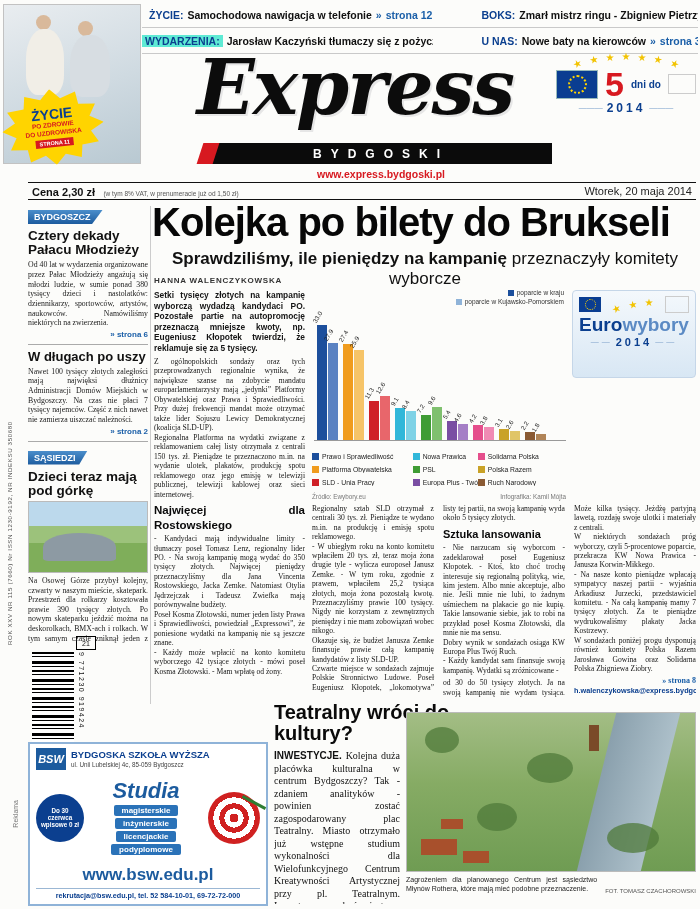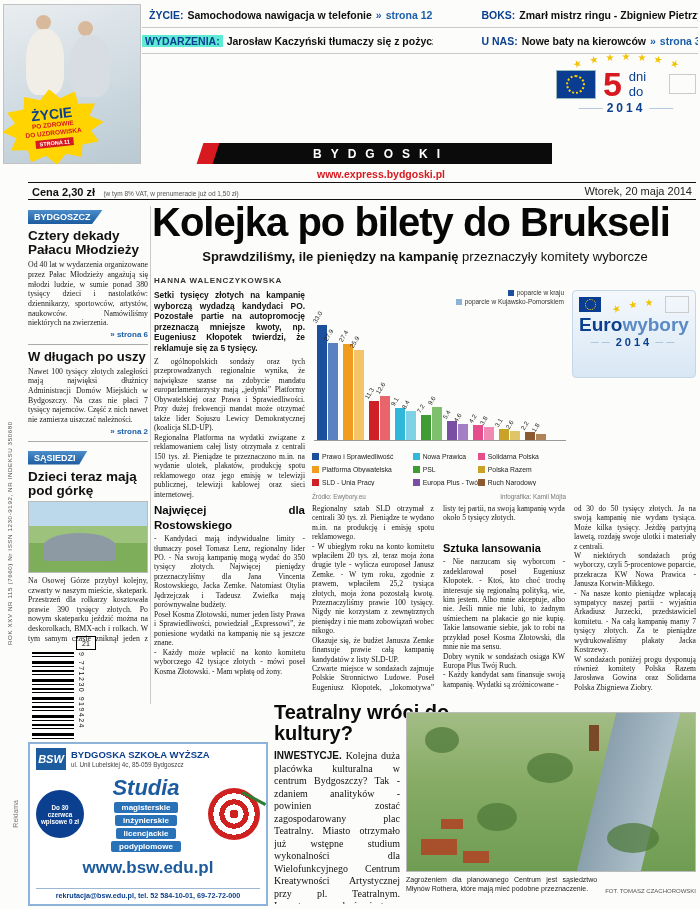--- a/index.html
+++ b/index.html
@@ -50,21 +50,21 @@
   .star:nth-child(2){transform:translateY(3px) rotate(-12deg);}
   .star:nth-child(3){transform:translateY(1px);}
   .star:nth-child(4){transform:translateY(0);}
   .star:nth-child(5){transform:translateY(1px);}
   .star:nth-child(6){transform:translateY(3px) rotate(12deg);}
   .star:nth-child(7){transform:translateY(7px) rotate(25deg);}
   .pr-mid{display:flex;align-items:center;justify-content:center;gap:7px;margin-top:2px;}
   .eu-flag{width:40px;height:27px;background:#0a3d91;display:flex;align-items:center;justify-content:center;border:1px solid #9bb;}
   .eu-ring{width:15px;height:15px;border:2px dotted #ffd400;border-radius:50%;}
   .pr-num{font-size:34px;font-weight:bold;color:#d71920;line-height:0.9;}
-  .pr-dni{font-size:13px;color:#0b3f8f;font-weight:normal;}
+  .pr-dni{font-size:10px;color:#0b3f8f;font-weight:bold;}
   .pl-flag{width:26px;height:18px;border:1px solid #ccc;}
   .pl-top{height:50%;background:#fff;} .pl-bot{height:50%;background:#dc2f3f;}
   .pr-brand{text-align:center;font-size:21px;font-weight:bold;line-height:1.05;margin-top:1px;}
   .brand-a{color:#0b3f8f;} .brand-b{color:#5b8ac4;}
   .pr-year{text-align:center;color:#0b3f8f;font-size:12px;font-weight:bold;letter-spacing:3px;margin-top:1px;}
   .pr-year::before,.pr-year::after{content:"———";color:#9db8d8;font-size:8px;letter-spacing:0;margin:0 4px;vertical-align:2px;}
 
   
   .dateline{position:absolute;left:28px;top:182px;width:668px;height:18px;border-top:1px solid #111;border-bottom:1px solid #111;
     display:flex;align-items:center;justify-content:space-between;padding:0 4px;box-sizing:border-box;}
@@ -96,21 +96,21 @@
   .bc-bars{position:absolute;left:0;top:2px;width:42px;height:90px;
     background:repeating-linear-gradient(180deg,#000 0 2px,#fff 2px 4px,#000 4px 5px,#fff 5px 9px,#000 9px 12px,#fff 12px 14px,#000 14px 15px,#fff 15px 18px);}
   .bc-num{position:absolute;left:46px;top:2px;height:92px;writing-mode:vertical-rl;font-size:7px;letter-spacing:1.5px;color:#111;}
   .bc-box{position:absolute;left:44px;top:-14px;width:18px;height:12px;border:1px solid #000;font-size:7px;
     display:flex;align-items:center;justify-content:center;}
 
   
   .vrule{position:absolute;left:150px;top:206px;width:1px;height:498px;background:#ccc;}
   .headline{position:absolute;left:152px;top:202px;width:546px;font-size:40px;font-weight:bold;letter-spacing:-1px;
     line-height:1;color:#070707;white-space:nowrap;}
-  .subhead{position:absolute;left:152px;top:249px;width:546px;text-align:center;font-size:13px;color:#111;}
+  .subhead{position:absolute;left:152px;top:249px;width:546px;text-align:center;font-size:17px;color:#111;}
   .subhead .b{font-weight:bold;}
   .byline{position:absolute;left:154px;top:276px;font-size:8px;font-weight:bold;letter-spacing:0.8px;color:#333;}
 
   .col1{position:absolute;left:154px;top:290px;width:151px;height:412px;overflow:hidden;
     font-size:7.6px;line-height:1.25;text-align:justify;color:#151515;font-family:"Liberation Serif",serif;}
   .col1 .lead{font-weight:bold;font-size:8.4px;margin:0 0 4px;font-family:"Liberation Sans",sans-serif;}
   .col1 p{margin:0 0 3px;white-space:pre-line;}
   .col1 h3{font-size:11.5px;margin:4px 0 2px;font-family:"Liberation Sans",sans-serif;color:#0a0a0a;}
 
   
@@ -140,21 +140,21 @@
   .eb-ring{width:9px;height:9px;border:1.5px dotted #ffd400;border-radius:50%;}
   .eb-pl{width:22px;height:15px;border:1px solid #ccc;}
   .eb-brand{font-size:19px;font-weight:bold;line-height:1;margin-top:2px;}
   .eb-year{color:#0b3f8f;font-size:11px;font-weight:bold;letter-spacing:3px;margin-top:2px;}
   .eb-year::before,.eb-year::after{content:"——";color:#9db8d8;font-size:8px;margin:0 3px;vertical-align:2px;}
 
   
   .flow{position:absolute;left:312px;top:504px;width:384px;height:196px;column-count:3;column-gap:9px;
     font-size:7.6px;line-height:1.24;text-align:justify;color:#151515;overflow:hidden;font-family:"Liberation Serif",serif;}
   .flow p{margin:0 0 3px;white-space:pre-line;}
-  .flow h3{font-size:11px;margin:19px 0 2px;font-family:"Liberation Sans",sans-serif;color:#0a0a0a;}
+  .flow h3{font-size:11px;margin:5px 0 2px;font-family:"Liberation Sans",sans-serif;color:#0a0a0a;}
   .flow .email{color:#0b3f8f;font-weight:bold;font-size:7.3px;text-align:right;display:block;cursor:pointer;
     font-family:"Liberation Sans",sans-serif;}
 
   
   .b-article-title{position:absolute;left:274px;top:702px;width:180px;font-size:20px;font-weight:bold;line-height:1.05;color:#0a0a0a;}
   .b-article-body{position:absolute;left:274px;top:750px;width:126px;height:154px;font-size:10px;line-height:1.25;
     text-align:justify;overflow:hidden;font-family:"Liberation Serif",serif;}
   .kicker{font-weight:bold;font-family:"Liberation Sans",sans-serif;}
   .b-photo{position:absolute;left:406px;top:712px;width:290px;height:160px;border:1px solid #bbb;box-sizing:border-box;
     background:linear-gradient(180deg,#a3bd85 0%,#86ab64 45%,#6f9c53 100%);overflow:hidden;}
@@ -177,21 +177,21 @@
   .ad-badge{width:48px;height:48px;border-radius:50%;background:#0b3f8f;color:#fff;font-size:6.3px;font-weight:bold;
     display:flex;align-items:center;justify-content:center;text-align:center;padding:4px;box-sizing:border-box;flex:0 0 auto;}
   .ad-center{flex:1;text-align:center;}
   .ad-studia{font-size:22px;font-weight:bold;font-style:italic;color:#1c5b9e;line-height:1;}
   .ad-items{display:flex;flex-direction:column;align-items:center;gap:2px;margin-top:3px;}
   .ad-item{background:#2a72b8;color:#fff;font-size:8px;font-weight:bold;padding:1px 8px;border-radius:2px;}
   .dartboard{width:52px;height:52px;border-radius:50%;flex:0 0 auto;position:relative;
     background:radial-gradient(circle,#d02121 0 12%,#fff 12% 26%,#d02121 26% 40%,#fff 40% 56%,#d02121 56% 72%,#fff 72% 86%,#d02121 86% 100%);}
   .dart{position:absolute;width:26px;height:3px;background:#2e7d32;right:-7px;top:9px;transform:rotate(28deg);}
   .ad-url{text-align:center;font-size:17px;font-weight:bold;color:#1c5b9e;margin-top:2px;cursor:pointer;}
-  .ad-footer{border-top:1px solid #9bb7d4;margin-top:10px;padding-top:2px;text-align:center;font-size:7.2px;font-weight:bold;color:#0b3f8f;}
+  .ad-footer{border-top:1px solid #9bb7d4;margin-top:3px;padding-top:2px;text-align:center;font-size:7.2px;font-weight:bold;color:#0b3f8f;}
 </style>
 </head>
 <body>
 
 <div class="page">
 
   <div class="teasers">
     <div class="teaser-row">
       <div class="teaser first">
         <span class="t-label">ŻYCIE:</span>
@@ -227,20 +227,21 @@
     <span class="bod b1"></span>
     <span class="bod b2"></span>
     <div class="starburst">
       <div class="sb-title">ŻYCIE</div>
       <div class="sb-line">PO ZDROWIE</div>
       <div class="sb-line">DO UZDROWISKA</div>
       <div class="sb-page">STRONA 11</div>
     </div>
   </div>
 
+  <div class="express">Express</div>
   <div class="edition-bar">
     <span class="red-notch"></span>
     <span>BYDGOSKI</span>
   </div>
   <div class="mast-url">www.express.bydgoski.pl</div>
 
   <div class="promo-right">
     <div class="star-arc">
       <span class="star"></span>
       <span class="star"></span>

